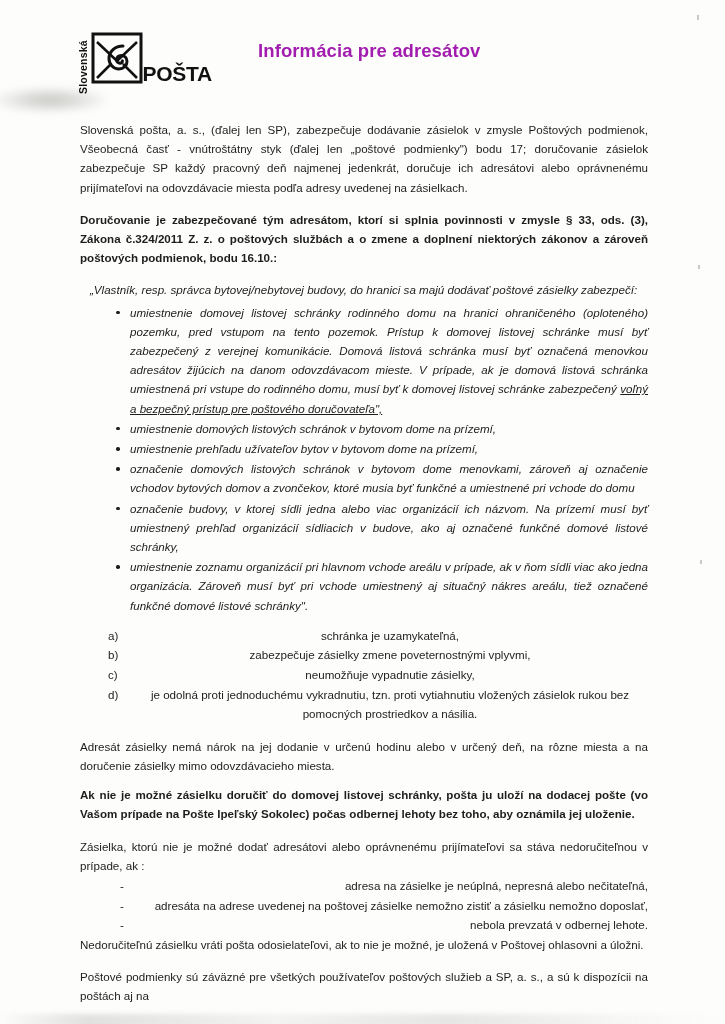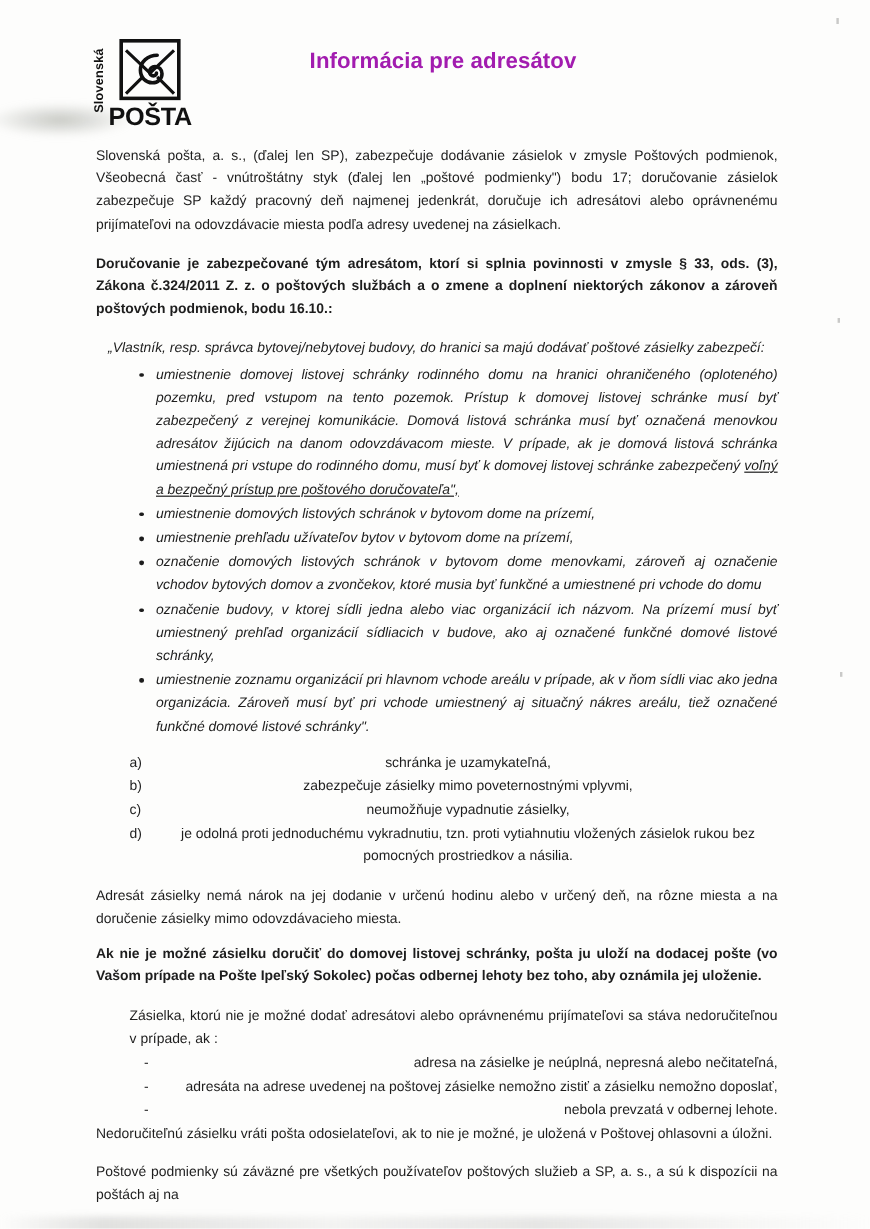--- a/index.html
+++ b/index.html
@@ -68,22 +68,22 @@
     line-height: 1;
     margin-right: 2px;
     height: 62px;
     display: flex;
     align-items: flex-start;
     justify-content: flex-start;
     padding-top: 1px;
   }
   .logo-right {
     display: flex;
-    flex-direction: column;
-    align-items: center;
+    flex-direction: row;
+    align-items: flex-end;
   }
   .logo-mark {
     width: 52px;
     height: 52px;
     display: block;
   }
   .logo-word {
     font-size: 21px;
     font-weight: 700;
     letter-spacing: -0.3px;
@@ -247,35 +247,35 @@
         <span>umiestnenie zoznamu organizácií pri hlavnom vchode areálu v prípade, ak v ňom sídli viac ako jedna organizácia. Zároveň musí byť pri vchode umiestnený aj situačný nákres areálu, tiež označené funkčné domové listové schránky".</span>
       </li>
     </ul>
 
 
     <ol class="alpha">
       <li>
         <span>schránka je uzamykateľná,</span>
       </li>
       <li>
-        <span>zabezpečuje zásielky mimo poveternostnými vplyvmi,</span>
+        <span>zabezpečuje zásielky zmene poveternostnými vplyvmi,</span>
       </li>
       <li>
         <span>neumožňuje vypadnutie zásielky,</span>
       </li>
       <li>
         <span>je odolná proti jednoduchému vykradnutiu, tzn. proti vytiahnutiu vložených zásielok rukou bez pomocných prostriedkov a násilia.</span>
       </li>
     </ol>
 
     <p class="para tight">Adresát zásielky nemá nárok na jej dodanie v určenú hodinu alebo v určený deň, na rôzne miesta a na doručenie zásielky mimo odovzdávacieho miesta.</p>
 
     <p class="para bold">Ak nie je možné zásielku doručiť do domovej listovej schránky, pošta ju uloží na dodacej pošte (vo Vašom prípade na Pošte Ipeľský Sokolec)  počas odbernej lehoty bez toho, aby oznámila jej uloženie.</p>
 
-    <p class="para" style="margin-bottom:1px;margin-left:28px;">Zásielka, ktorú nie je možné dodať adresátovi alebo oprávnenému prijímateľovi sa stáva nedoručiteľnou v prípade, ak :</p>
+    <p class="para" style="margin-bottom:1px;">Zásielka, ktorú nie je možné dodať adresátovi alebo oprávnenému prijímateľovi sa stáva nedoručiteľnou v prípade, ak :</p>
 
     <ul class="dashes">
       <li>
         <span>adresa na zásielke je neúplná, nepresná alebo nečitateľná,</span>
       </li>
       <li>
         <span>adresáta na adrese uvedenej na poštovej zásielke nemožno zistiť a zásielku nemožno doposlať,</span>
       </li>
       <li>
         <span>nebola prevzatá v odbernej lehote.</span>

